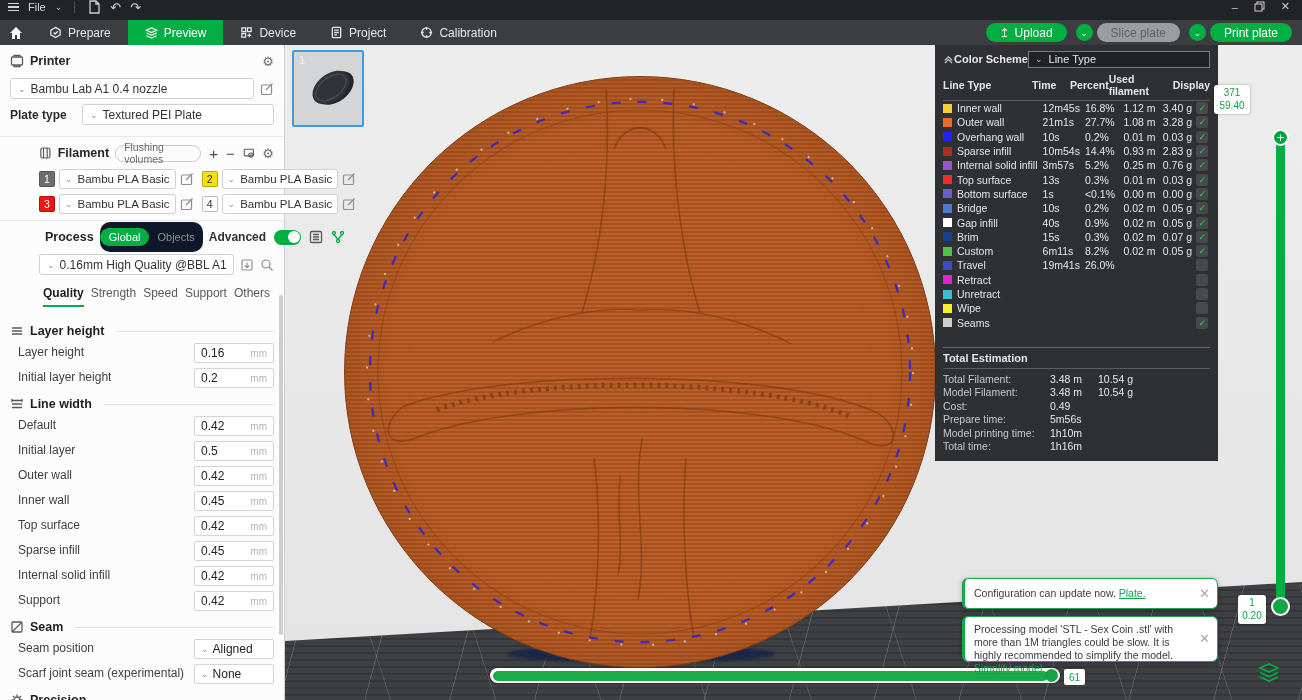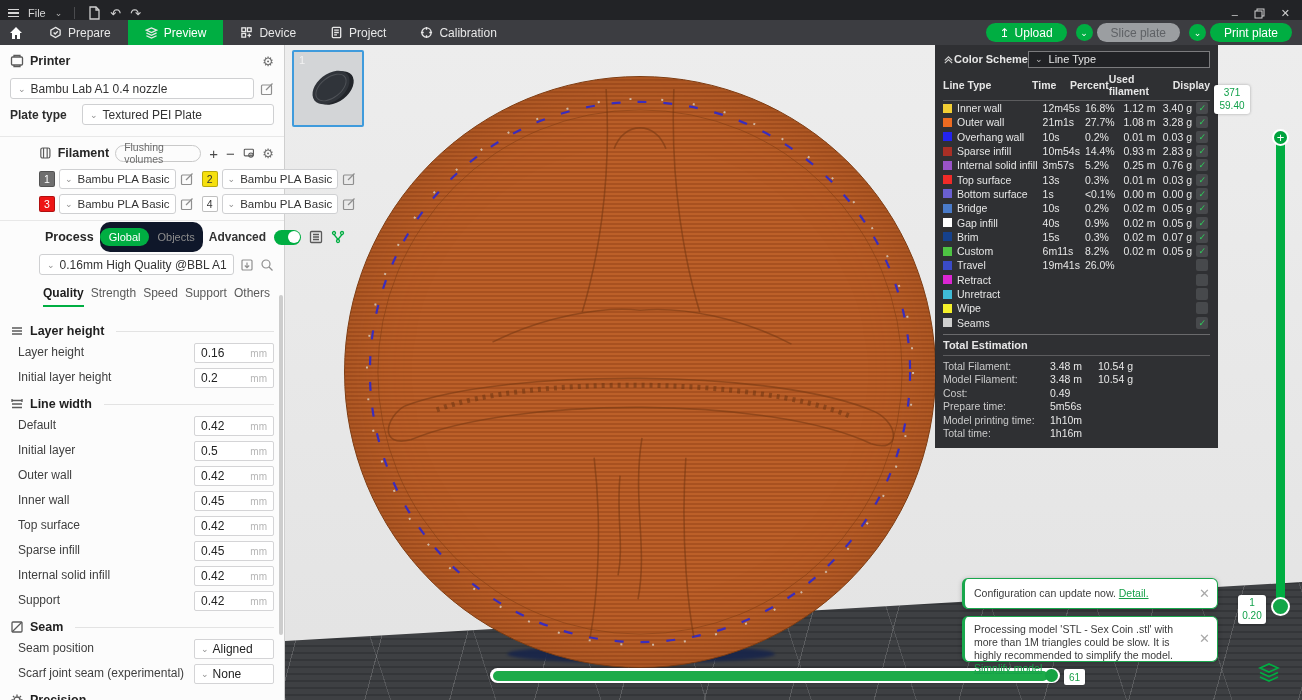--- a/index.html
+++ b/index.html
@@ -1,19 +1,19 @@
 <!DOCTYPE html>
 <html><head>
 <meta charset="utf-8">
 <style>
   * { margin:0; padding:0; box-sizing:border-box; }
   html,body { width:1302px; height:700px; overflow:hidden; font-family:"Liberation Sans",sans-serif; background:#e9e9e9; }
 
   
-  #titlebar { position:absolute; left:0; top:0; width:1302px; height:20px; background:#222326; display:flex; align-items:flex-end; color:#d6d6d6; font-size:11px; z-index:50;gap:32px;}
+  #titlebar { position:absolute; left:0; top:0; width:1302px; height:20px; background:#222326; display:flex; align-items:flex-start; color:#d6d6d6; font-size:11px; z-index:50;gap:32px;}
   #titlebar .grp { display:flex; align-items:center; gap:9px; padding-left:8px; }
   .hamb { display:inline-block; width:11px; }
   .hamb i { display:block; height:1.5px; background:#d6d6d6; margin:2px 0; }
   .tb-chev { font-size:9px; color:#b5b5b5; }
   .tb-div { width:1px; height:12px; background:#4a4b4e; margin:0 3px;}
   .tb-ic { font-size:13px; color:#cfcfcf; line-height:1; }
   #win-title { position:absolute; left:0; right:0; text-align:center; color:#cfcfcf; pointer-events:none;}
   #titlebar .winctl { margin-left:auto; display:flex; align-items:center; gap:16px; padding-right:12px; z-index:2;}
   .winctl span { color:#cfcfcf; font-size:11px; }
 
@@ -95,21 +95,21 @@
   .lg-cols { display:flex; align-items:center; font-weight:bold; font-size:10.5px; border-bottom:1px solid #5c5c5e; padding:4px 0 3px 0;}
   .lt-row { display:flex; align-items:center; height:14.3px; }
   .sw { width:9px; height:9px; margin-right:5px; flex:none; }
   .c-name { width:89px; white-space:nowrap; overflow:hidden;}
   .c-time { width:44px; }
   .c-pct { width:40px; }
   .c-len { width:41px; }
   .c-wt { width:33px; }
   .c-disp { width:16px; display:flex; justify-content:center;}
   .dchk { width:12px; height:12px; background:#47494c; border-radius:2px; font-size:9px; color:#2ecc5b; display:flex; align-items:center; justify-content:center; }
-  #totals { border-top:1px solid #6a6a6c; margin-top:4px; padding-top:4px;}
+  #totals { border-top:1px solid #6a6a6c; margin-top:17px; padding-top:4px;}
   #totals .t { font-weight:bold; font-size:11px; border-bottom:1px solid #5c5c5e; padding-bottom:4px; margin-bottom:3px;}
   .tot-row { display:flex; height:13.5px; align-items:center; color:#e8e8e8;}
   .tot-row .l { width:107px; color:#c9c9c9;}
   .tot-row .v1 { width:48px; }
 
   
   .notif { position:absolute; right:84px; width:256px; background:#fff; border:1.5px solid #19a74c; border-left-width:3px; border-radius:6px; padding:6px 26px 6px 9px; font-size:10.5px; color:#3a3a3a; line-height:1.25; box-shadow:0 1px 5px rgba(0,0,0,.25); z-index:46;}
   #notif1 { top:533px; height:31px; display:flex; align-items:center;}
   #notif2 { top:571px; height:46px; }
   .notif .link { color:#18a04a; text-decoration:underline; }
@@ -742,21 +742,21 @@
           <div class="tot-row">
             <span class="l">Total time:</span>
             <span class="v1">1h16m</span>
             <span></span>
           </div>
         </div>
     </div>
   </div>
 
   <div class="notif" id="notif1">
-    <span><span>Configuration can update now.</span> <span class="link">Detail.</span></span>
+    <span><span>Configuration can update now.</span> <span class="link">Plate.</span></span>
     <span class="close">✕</span>
   </div>
   <div class="notif" id="notif2">
     <span><span>Processing model 'STL - Sex Coin .stl' with more than 1M triangles could be slow. It is highly recommended to simplify the model.</span> <span class="link">Simplify model</span></span>
     <span class="close">✕</span>
   </div>
 
   <div id="hslider">
       <div class="fill"></div>
       <div class="hnd"></div>

